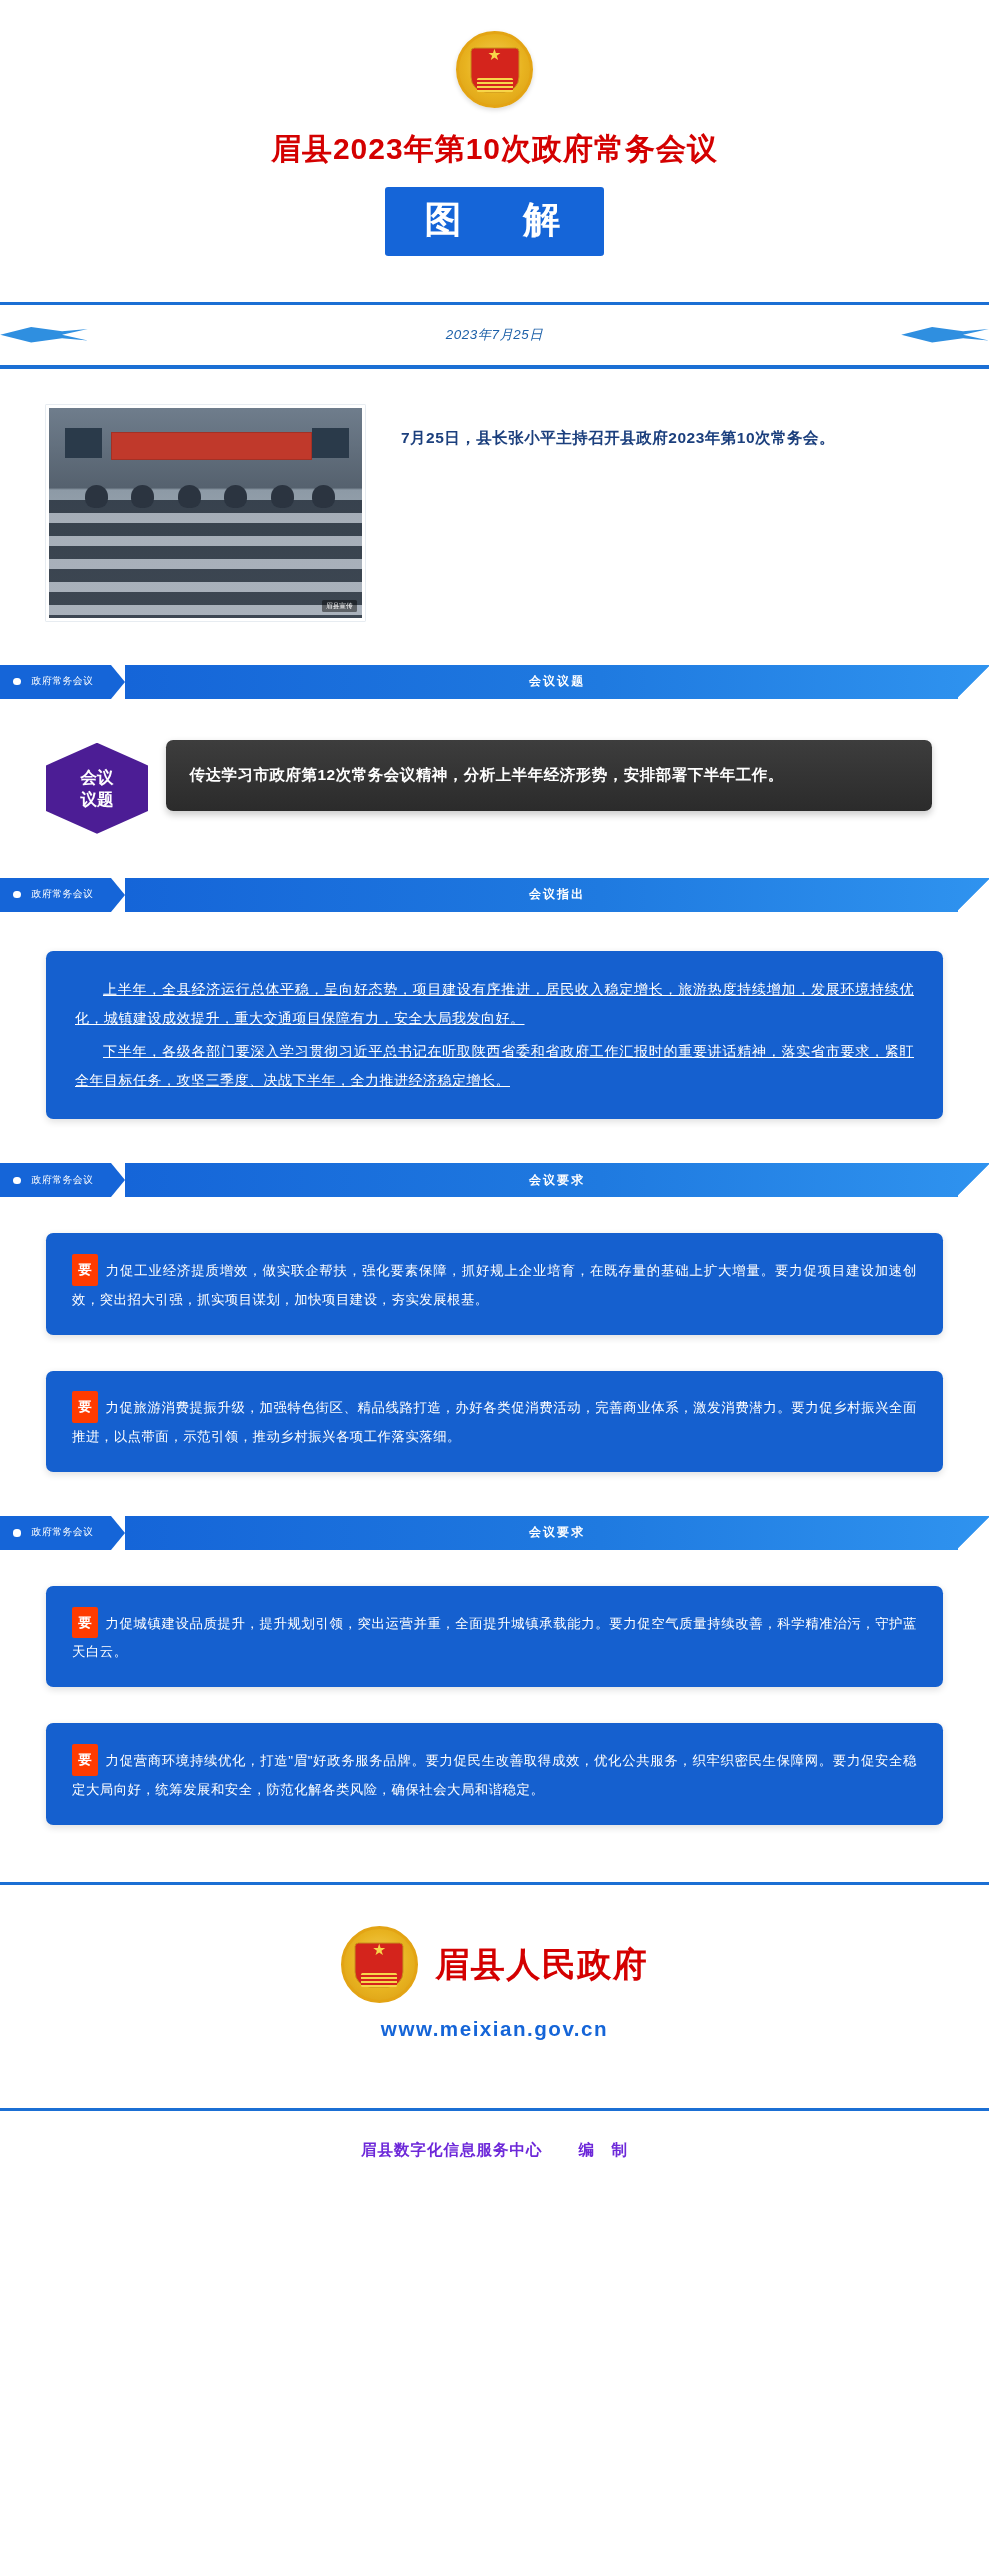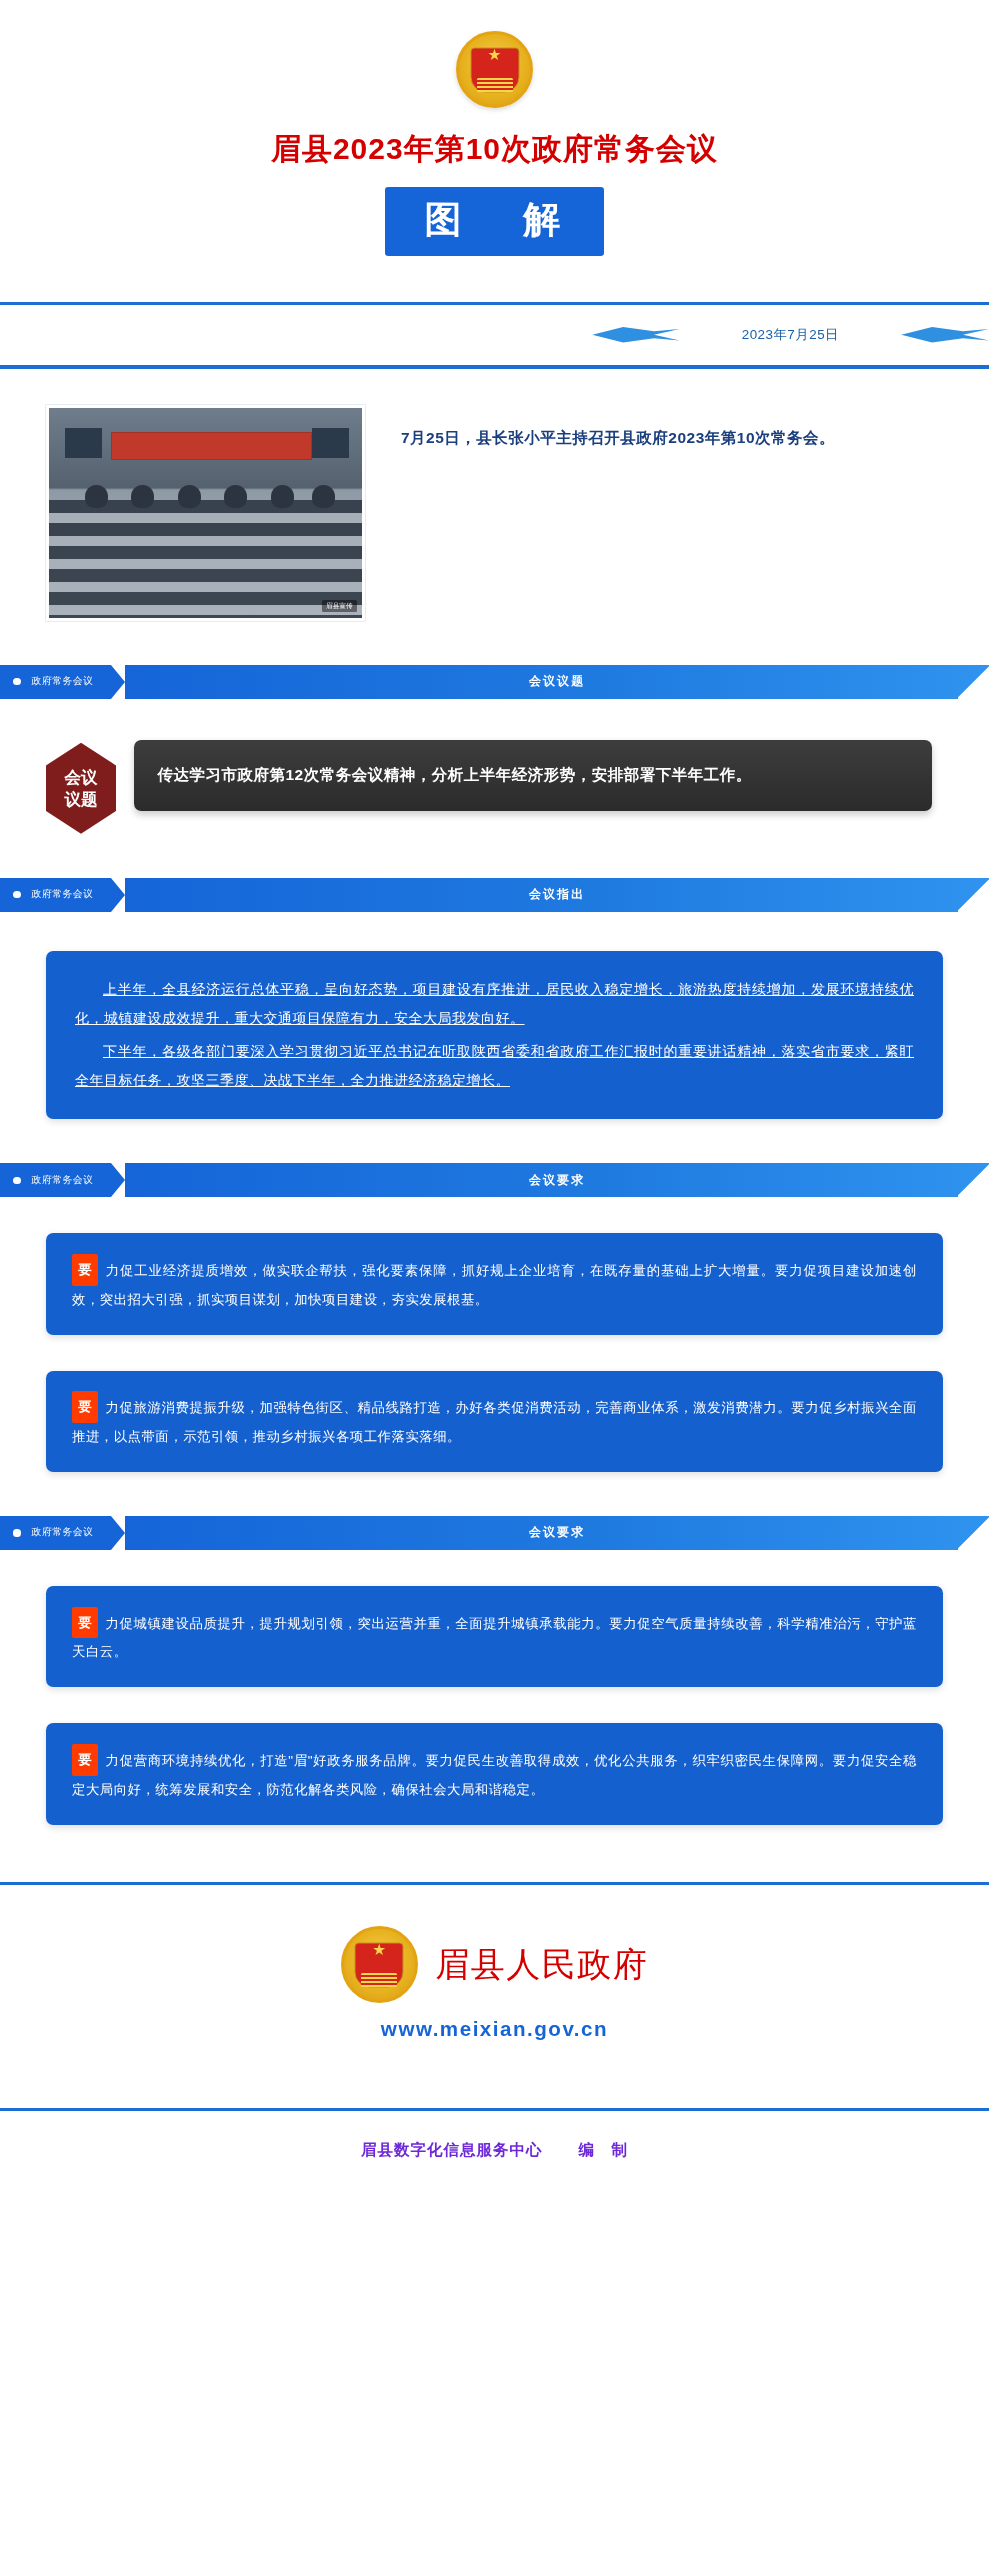--- a/index.html
+++ b/index.html
@@ -96,22 +96,23 @@
   }
   .date-strip .rule.top { top: 0; }
   .date-strip .rule.bottom { bottom: 0; }
   .date-strip .inner {
     position: absolute;
     top: 50%;
     left: 0; right: 0;
     transform: translateY(-50%);
     display: flex;
     align-items: center;
-    justify-content: flex-end;
+    justify-content: space-between;
     gap: 62px;
+    font-style: italic;
   }
   .date-text {
     font-size: 13.4px;
     color: #1b5fa8;
     letter-spacing: 0.5px;
   }
   .swoosh {
     width: 88px;
     height: 17.5px;
     position: relative;
@@ -250,24 +251,24 @@
 
   
   .agenda-row {
     margin-top: 41px;
     padding: 0 57px 0 46px;
     display: flex;
     align-items: flex-start;
     gap: 17.5px;
   }
   .hexagon {
-    width: 70px;
+    width: 102px;
     height: 91px;
     flex: none;
-    background: #7f1d1d;
+    background: #4c1d95;
     clip-path: polygon(50% 0%, 100% 25%, 100% 75%, 50% 100%, 0% 75%, 0% 25%);
     display: flex;
     align-items: center;
     justify-content: center;
     color: #ffffff;
     font-size: 16.5px;
     font-weight: bold;
     line-height: 1.35;
     text-align: center;
     margin-top: 3.1px;
@@ -369,21 +370,21 @@
   }
   .footer-emblem .bars {
     position: absolute; left: 50%; bottom: 13.4px;
     transform: translateX(-50%);
     width: 36px; height: 13.4px;
     background: repeating-linear-gradient(to bottom, #f7d64a 0 2.1px, #d4241c 2.1px 4.1px);
     border-radius: 1.5px;
   }
   .footer-gov {
     font-size: 34px;
-    font-weight: normal;
+    font-weight: bold;
     color: #d40000;
     letter-spacing: 1.5px;
   }
   .footer-url {
     margin-top: 13.4px;
     font-size: 20.6px;
     font-weight: bold;
     color: #1565d8;
     letter-spacing: 1.5px;
     font-family: "Liberation Sans", "DejaVu Sans", sans-serif;

